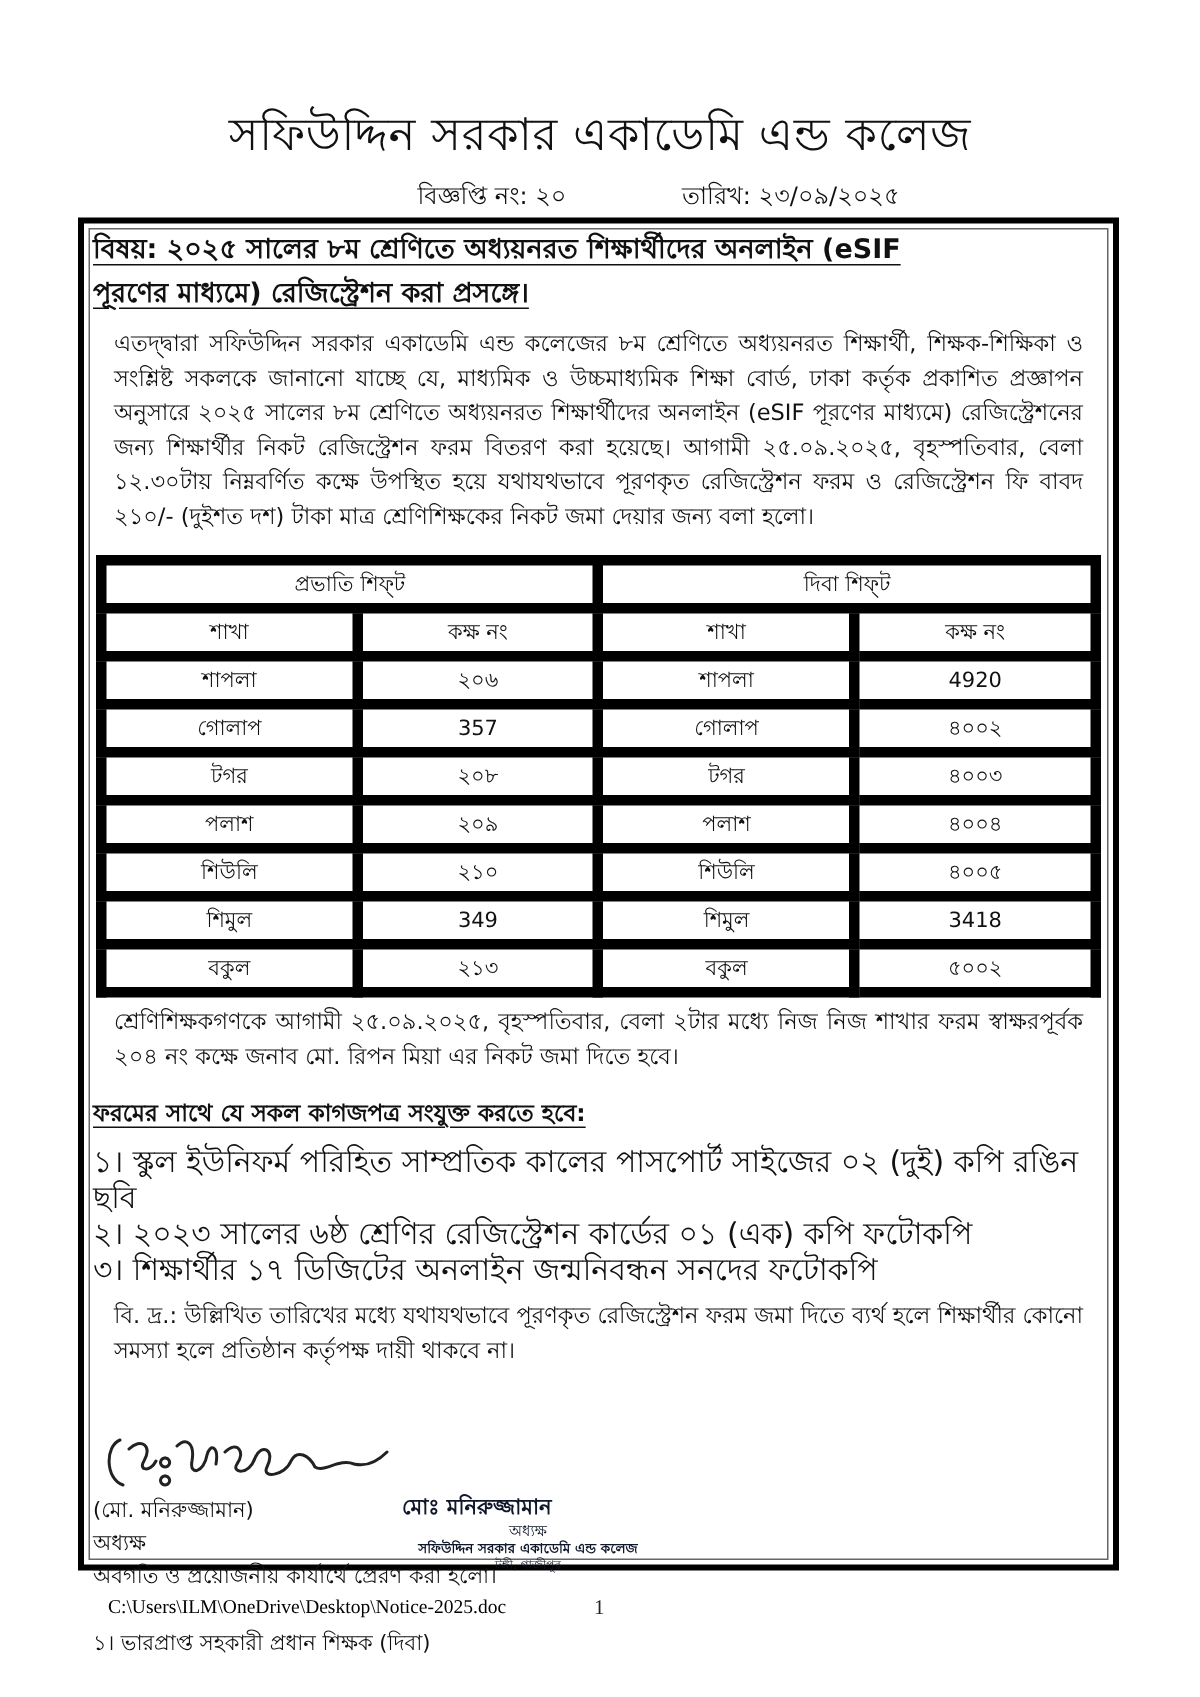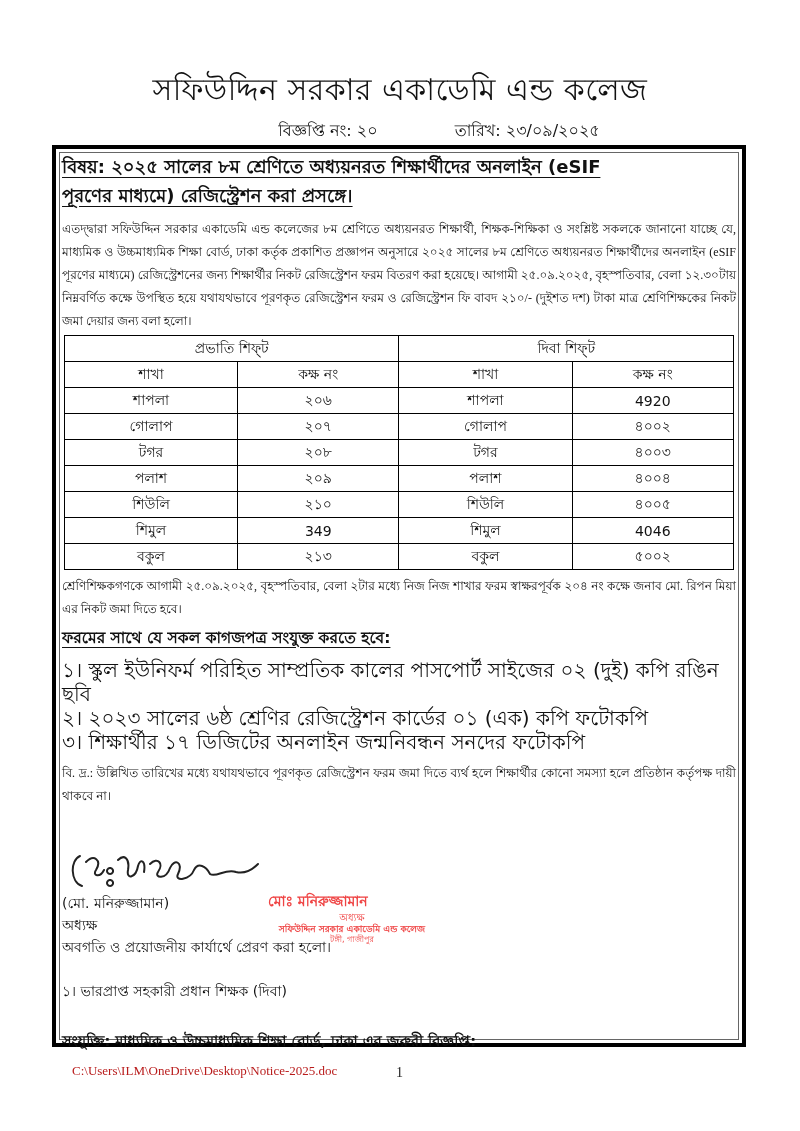--- a/index.html
+++ b/index.html
@@ -6,41 +6,41 @@
   body { width: 800px; height: 1131px; position: relative; overflow: hidden; font-family: "DejaVu Sans", sans-serif; color: #111; }
   .org-title { position: absolute; top: 66px; left: 0; width: 800px; text-align: center; font-size: 30px; font-weight: normal; letter-spacing: 0.5px; }
   .meta-line { position: absolute; top: 118px; left: 0; width: 800px; text-align: center; font-size: 16px; padding-left: 39px; }
   .meta-line span { display: inline-block; }
   .meta-line .notice-no { margin-right: 72px; }
   .frame { position: absolute; left: 52px; top: 145px; width: 694px; height: 902px; border: 4px solid #000; box-sizing: border-box; }
   .frame-inner { position: absolute; left: 3px; top: 3px; right: 3px; bottom: 3px; border: 1px solid #666; }
   .content { position: absolute; left: 62px; top: 152px; width: 674px; }
   .subject { font-size: 18px; font-weight: bold; line-height: 29px; text-align: justify; margin: 0; }
   .subject span { text-decoration: underline; text-underline-offset: 4px; }
-  .para { font-size: 12px; line-height: 23px; text-align: justify; margin: 0; font-family: Liberation Serif, serif; }
+  .para { font-size: 15px; line-height: 23px; text-align: justify; margin: 14px; }
   .body1 { margin-top: 8px; }
   table.rooms { border-collapse: collapse; width: 670px; margin: 2px 0 0 2px; font-size: 14px; }
-  table.rooms td, table.rooms th { border: 1px solid #000000; text-align: center; height: 25px; padding: 0; font-weight: normal; }
+  table.rooms td, table.rooms th { border: 7px solid #000000; text-align: center; height: 25px; padding: 0; font-weight: normal; }
   .after-table { margin-top: 5px; }
   .docs-heading { text-align: left; font-size: 15.5px; font-weight: bold; margin: 5px 0 6px 0; }
   .docs-heading span { text-decoration: underline; text-underline-offset: 4px; }
   .docs-list { list-style: none; margin: 0; padding: 0; font-size: 20px; line-height: 24px; }
   .note { margin-top: 8px; }
   .closing { margin-top: 40px; font-size: 14px; line-height: 22px; }
   .signature { height: 44px; position: relative; }
   .signature svg { position: absolute; left: 4px; top: 0; }
   .signer-row { position: relative; font-size: 14px; line-height: 22px; }
-  .stamp { position: absolute; left: 200px; top: -2px; width: 180px; text-align: center; color: #ef4444; }
+  .stamp { position: absolute; left: 200px; top: -2px; width: 180px; text-align: center; color: #0f172a; }
   .stamp .s-name { font-size: 14px; font-weight: bold; display: block; text-align: left; padding-left: 6px; }
   .stamp .s-title { font-size: 10px; display: block; line-height: 12px; }
   .stamp .s-inst { font-size: 9px; display: block; line-height: 11px; font-weight: bold; }
   .stamp .s-loc { font-size: 8px; display: block; line-height: 9px; }
   .cc-list { margin-top: 22px; font-size: 14px; }
   .attachment { margin-top: 26px; font-size: 14.5px; font-weight: bold; }
-  .footer-path { position: absolute; left: 72px; top: 1063px; font-family: "Liberation Serif", serif; font-size: 13px; color: #b91c1c; }
+  .footer-path { position: absolute; left: 72px; top: 1063px; font-family: "Liberation Serif", serif; font-size: 13px; color: #000000; }
   .footer-page { position: absolute; left: 396px; top: 1065px; font-family: "Liberation Serif", serif; font-size: 14px; color: #222; }
 </style>
 </head>
 <body>
 
 <div>
 
   <div class="org-title">সফিউদ্দিন সরকার একাডেমি এন্ড কলেজ</div>
 
   <div class="meta-line">
@@ -74,21 +74,21 @@
         <th>কক্ষ নং</th>
       </tr>
       <tr>
         <td>শাপলা</td>
         <td>২০৬</td>
         <td>শাপলা</td>
         <td>4920</td>
       </tr>
       <tr>
         <td>গোলাপ</td>
-        <td>২০৭</td>
+        <td>357</td>
         <td>গোলাপ</td>
         <td>৪০০২</td>
       </tr>
       <tr>
         <td>টগর</td>
         <td>২০৮</td>
         <td>টগর</td>
         <td>৪০০৩</td>
       </tr>
       <tr>
@@ -100,21 +100,21 @@
       <tr>
         <td>শিউলি</td>
         <td>২১০</td>
         <td>শিউলি</td>
         <td>৪০০৫</td>
       </tr>
       <tr>
         <td>শিমুল</td>
         <td>349</td>
         <td>শিমুল</td>
-        <td>4046</td>
+        <td>3418</td>
       </tr>
       <tr>
         <td>বকুল</td>
         <td>২১৩</td>
         <td>বকুল</td>
         <td>৫০০২</td>
       </tr>
     </tbody>
       </table>
 

